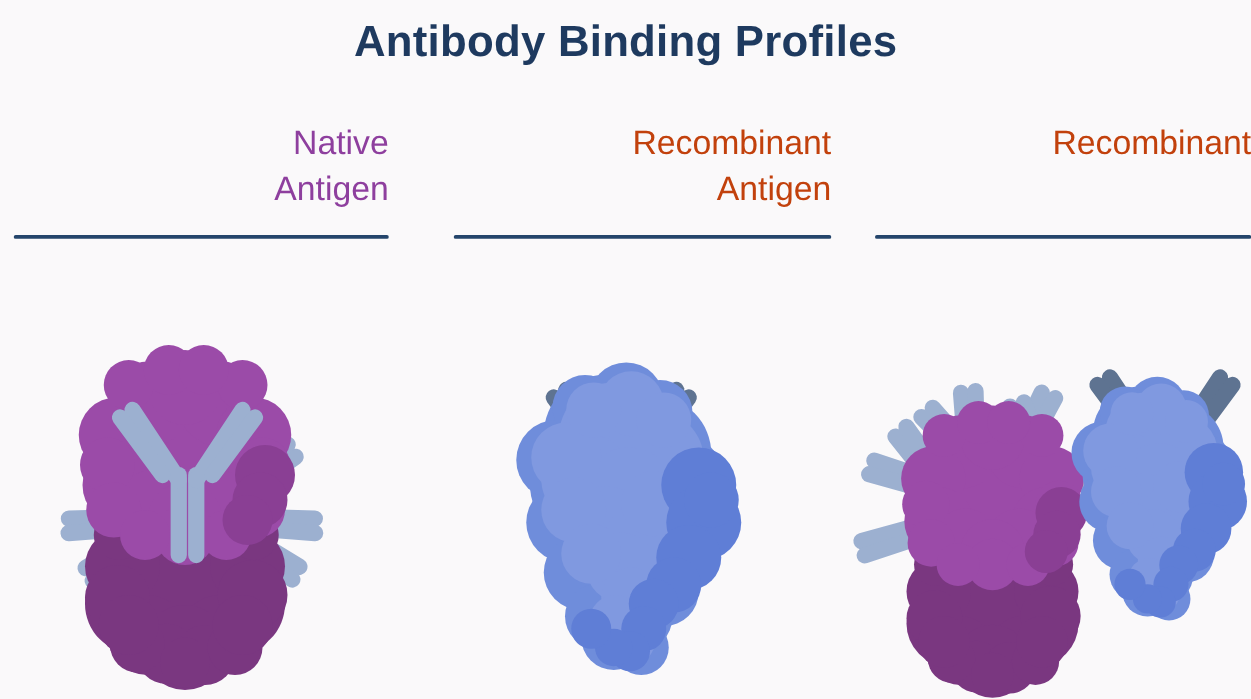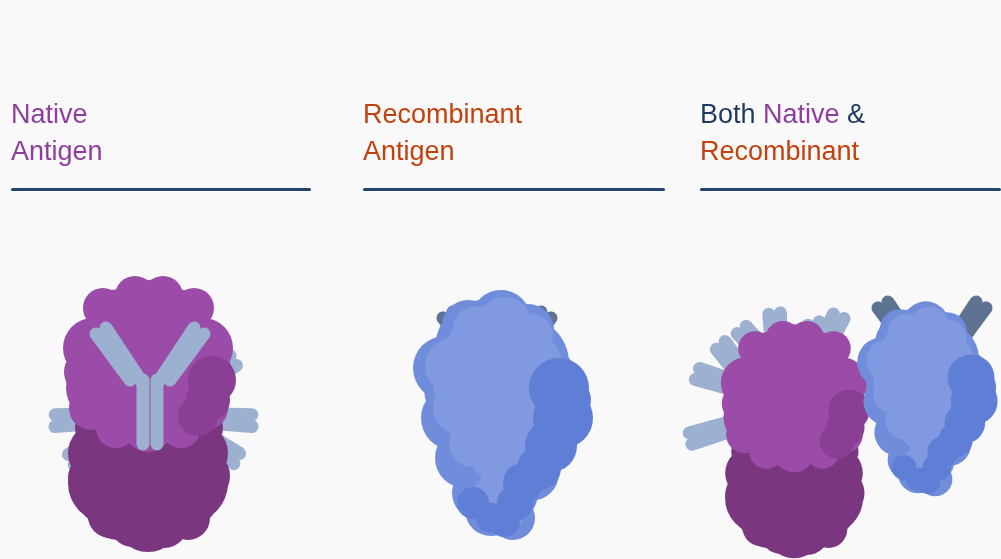--- a/index.html
+++ b/index.html
@@ -47,21 +47,21 @@
   }
   .col-0 { left: 11px;  width: 300px; }
   .col-1 { left: 363px; width: 302px; }
   .col-2 { left: 700px; width: 301px; }
 
   .col-header {
     position: absolute;
     top: 0;
     left: 0;
     width: 100%;
-    text-align: left;
+    text-align: right;
     font-size: 27px;
     line-height: 1.38;
     white-space: nowrap;
   }
   .hdr-line { display: block; }
   .c-purple { color: #8e3f9e; }
   .c-blue   { color: #c2410c; }
   .c-navy   { color: #1e3a5f; }
 
   .divider {
@@ -84,20 +84,21 @@
   .col-1 .scene { left: 0px; width: 302px; }
   .col-2 .scene { left: -60px; width: 361px; }
 
   .scene svg { display: block; width: 100%; height: 100%; overflow: visible; }
 </style>
 </head>
 <body>
 
 <div id="figure">
 
+  <div class="title">Antibody Binding Profiles</div>
 
   <div class="columns">
 
     <div class="col col-0">
       <div class="col-header">
         <span class="hdr-line c-purple">Native</span>
         <span class="hdr-line c-purple">Antigen</span>
       </div>
       <div class="divider"></div>
 
@@ -281,21 +282,20 @@
           </g>
           <g>
             <use href="#rec-blob" transform="translate(10,82)"></use>
           </g>
         </svg>
       </div>
     </div>
 
     <div class="col col-2">
       <div class="col-header">
-        <span class="hdr-line"><span class="c-navy">Both </span><span class="c-purple">Native</span><span class="c-navy"> &amp;</span></span>
         <span class="hdr-line c-blue">Recombinant</span>
       </div>
       <div class="divider"></div>
 
       <div class="scene">
         <svg viewBox="0 0 361 360" xmlns="http://www.w3.org/2000/svg">
 
           <g>
             <use href="#ab-light" transform="translate(152,140) rotate(-8)"></use>
             <use href="#ab-light" transform="translate(104,158) rotate(-38)"></use>

